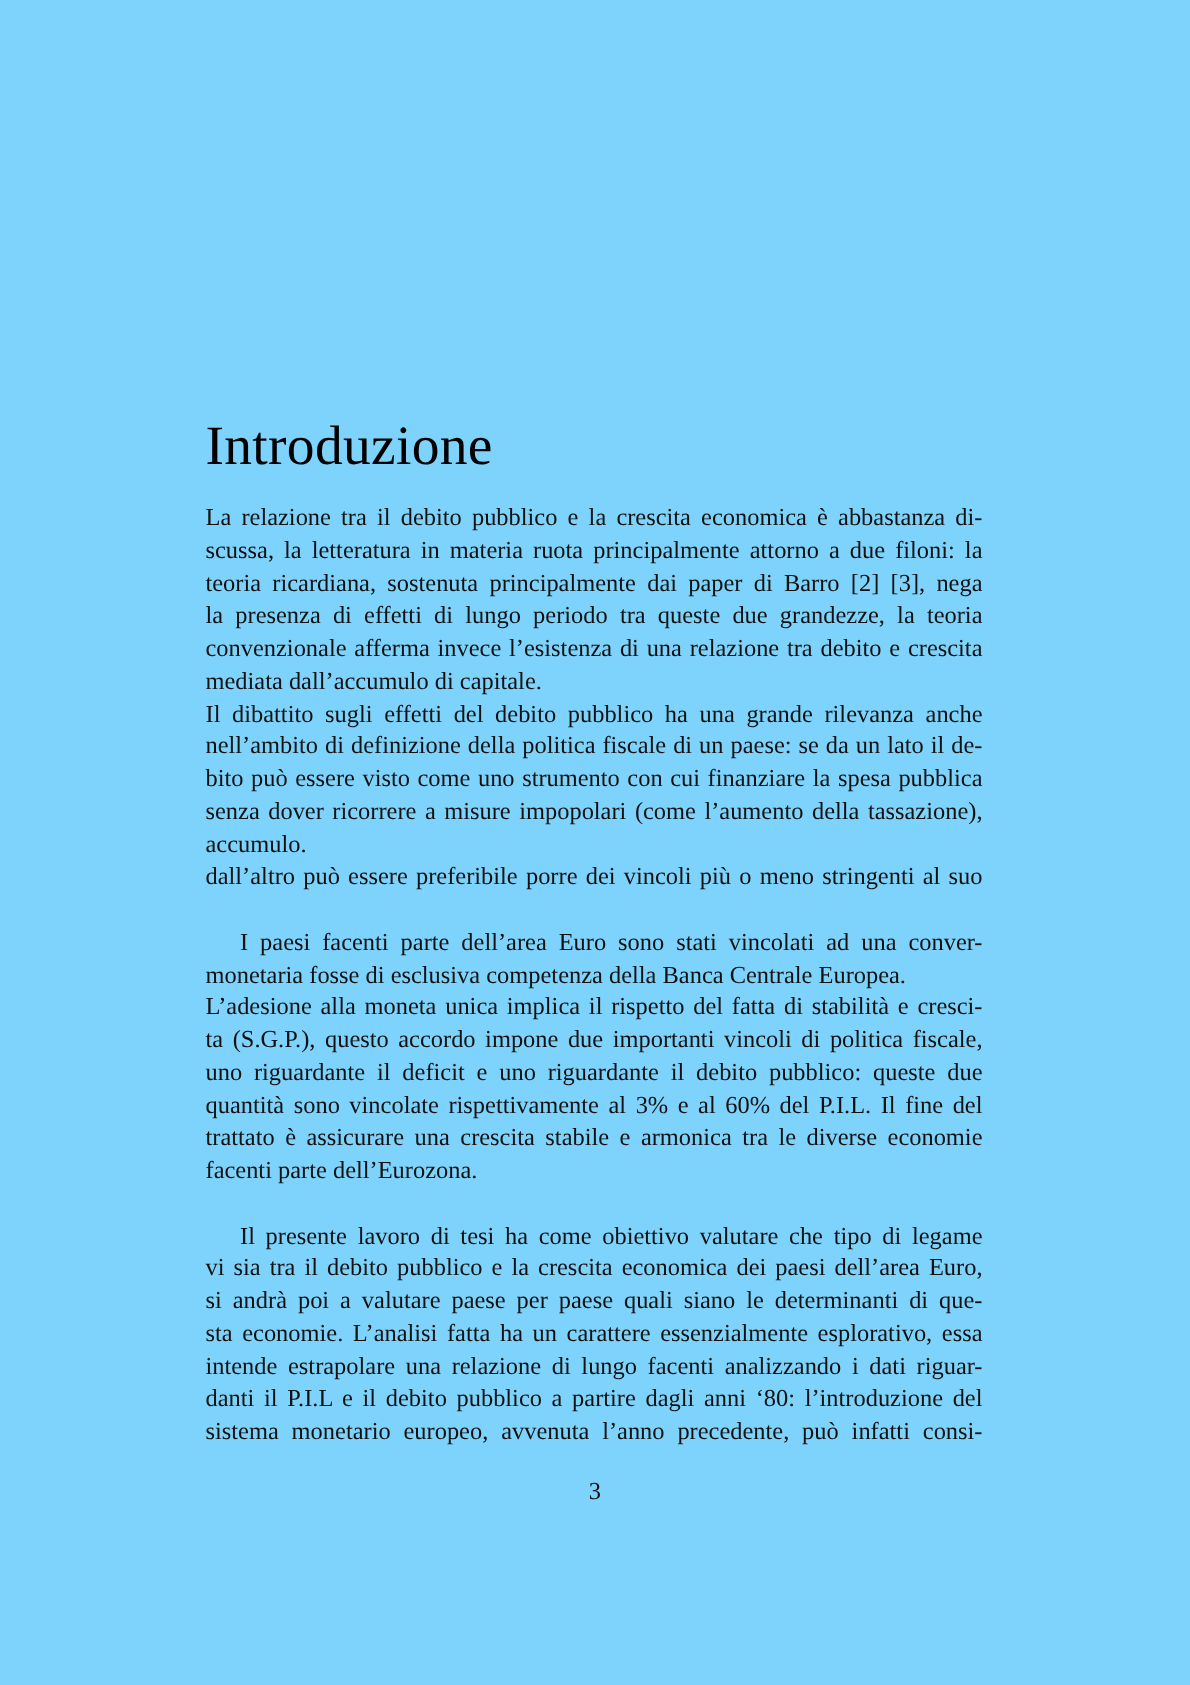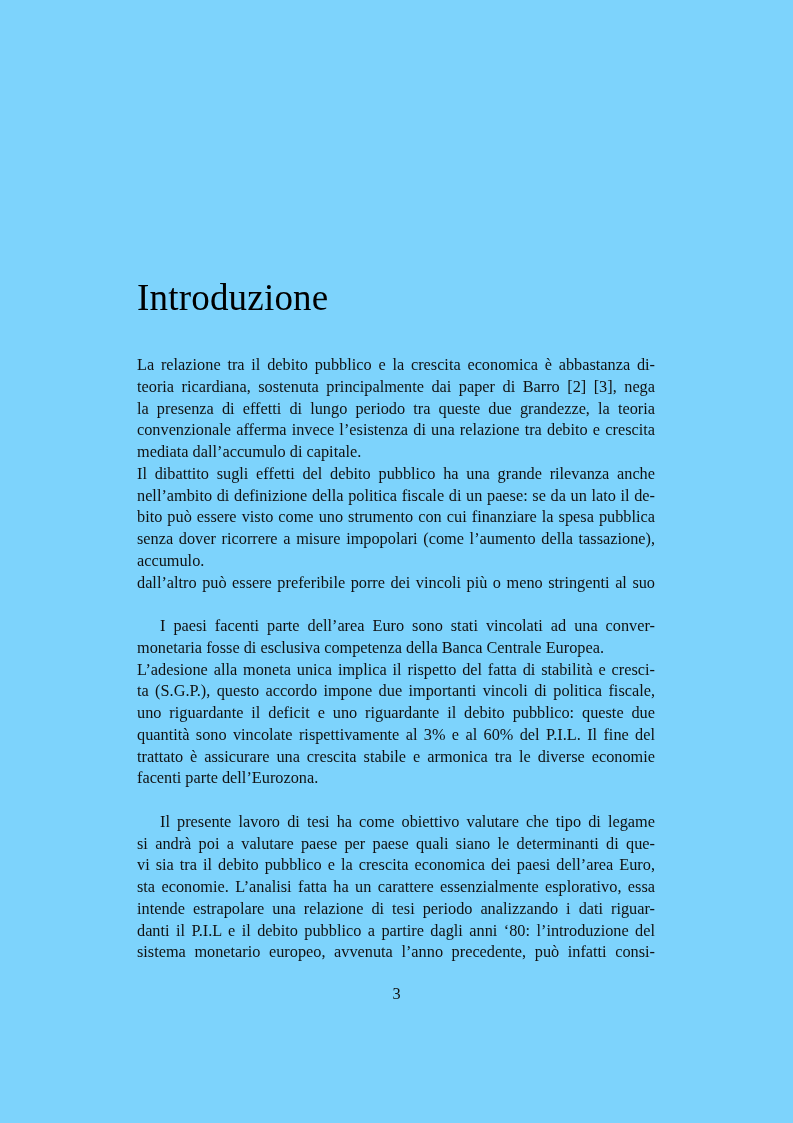--- a/index.html
+++ b/index.html
@@ -1,39 +1,40 @@
 <!DOCTYPE html>
 <html><head>
 <meta charset="utf-8">
 <style>
   html, body { margin:0; padding:0; background:#ffffff; }
   body { width:793px; height:1123px; position:relative; overflow:hidden;
          font-family:"DejaVu Serif","Liberation Serif",serif; color:#111; }
   .page { position:absolute; left:0; top:0; width:793px; height:1123px; background:#7dd3fc; }
   .heading { position:absolute; left:137px; top:276px; font-family:"Liberation Serif","DejaVu Serif",serif;
              font-size:37px; line-height:44px; color:#000; margin:0; font-weight:normal; letter-spacing:0.2px; }
-  .body { position:absolute; left:137px; top:354px; width:518px; }
+  .body { position:absolute; left:137px; top:334px; width:518px; }
   .line { height:21.75px; line-height:21.75px; font-family:"Liberation Serif","DejaVu Serif",serif;
           font-size:16.3px; white-space:nowrap; text-align:justify; text-align-last:justify; display:block; }
   .line.last { text-align-last:left; }
   .line.indent { text-indent:23px; }
   .gap { height:21.75px; }
   .pagenum { position:absolute; left:0; width:793px; top:984px; text-align:center;
              font-family:"Liberation Serif","DejaVu Serif",serif; font-size:16.3px; }
 </style>
 </head>
 <body>
 
 <div class="page">
   <h1 class="heading">Introduzione</h1>
 
   <div class="body">
 
     <div>
       <span class="line">La relazione tra il debito pubblico e la crescita economica è abbastanza di-</span>
+      <span class="line">scussa, la letteratura in materia ruota principalmente attorno a due filoni: la</span>
       <span class="line">teoria ricardiana, sostenuta principalmente dai paper di Barro [2] [3], nega</span>
       <span class="line">la presenza di effetti di lungo periodo tra queste due grandezze, la teoria</span>
       <span class="line">convenzionale afferma invece l’esistenza di una relazione tra debito e crescita</span>
       <span class="line last">mediata dall’accumulo di capitale.</span>
     </div>
 
     <div>
       <span class="line">Il dibattito sugli effetti del debito pubblico ha una grande rilevanza anche</span>
       <span class="line">nell’ambito di definizione della politica fiscale di un paese: se da un lato il de-</span>
       <span class="line">bito può essere visto come uno strumento con cui finanziare la spesa pubblica</span>
@@ -53,23 +54,23 @@
       <span class="line">ta (S.G.P.), questo accordo impone due importanti vincoli di politica fiscale,</span>
       <span class="line">uno riguardante il deficit e uno riguardante il debito pubblico: queste due</span>
       <span class="line">quantità sono vincolate rispettivamente al 3% e al 60% del P.I.L. Il fine del</span>
       <span class="line">trattato è assicurare una crescita stabile e armonica tra le diverse economie</span>
       <span class="line last">facenti parte dell’Eurozona.</span>
     </div>
     <div class="gap"></div>
 
     <div>
       <span class="line indent">Il presente lavoro di tesi ha come obiettivo valutare che tipo di legame</span>
+      <span class="line">vi sia tra il debito pubblico e la crescita economica dei paesi dell’area Euro,</span>
       <span class="line">si andrà poi a valutare paese per paese quali siano le determinanti di que-</span>
-      <span class="line">vi sia tra il debito pubblico e la crescita economica dei paesi dell’area Euro,</span>
       <span class="line">sta economie. L’analisi fatta ha un carattere essenzialmente esplorativo, essa</span>
-      <span class="line">intende estrapolare una relazione di tesi periodo analizzando i dati riguar-</span>
+      <span class="line">intende estrapolare una relazione di lungo facenti analizzando i dati riguar-</span>
       <span class="line">danti il P.I.L e il debito pubblico a partire dagli anni ‘80: l’introduzione del</span>
       <span class="line">sistema monetario europeo, avvenuta l’anno precedente, può infatti consi-</span>
     </div>
   </div>
 
   <div class="pagenum">3</div>
 </div>
 
 </body></html>

